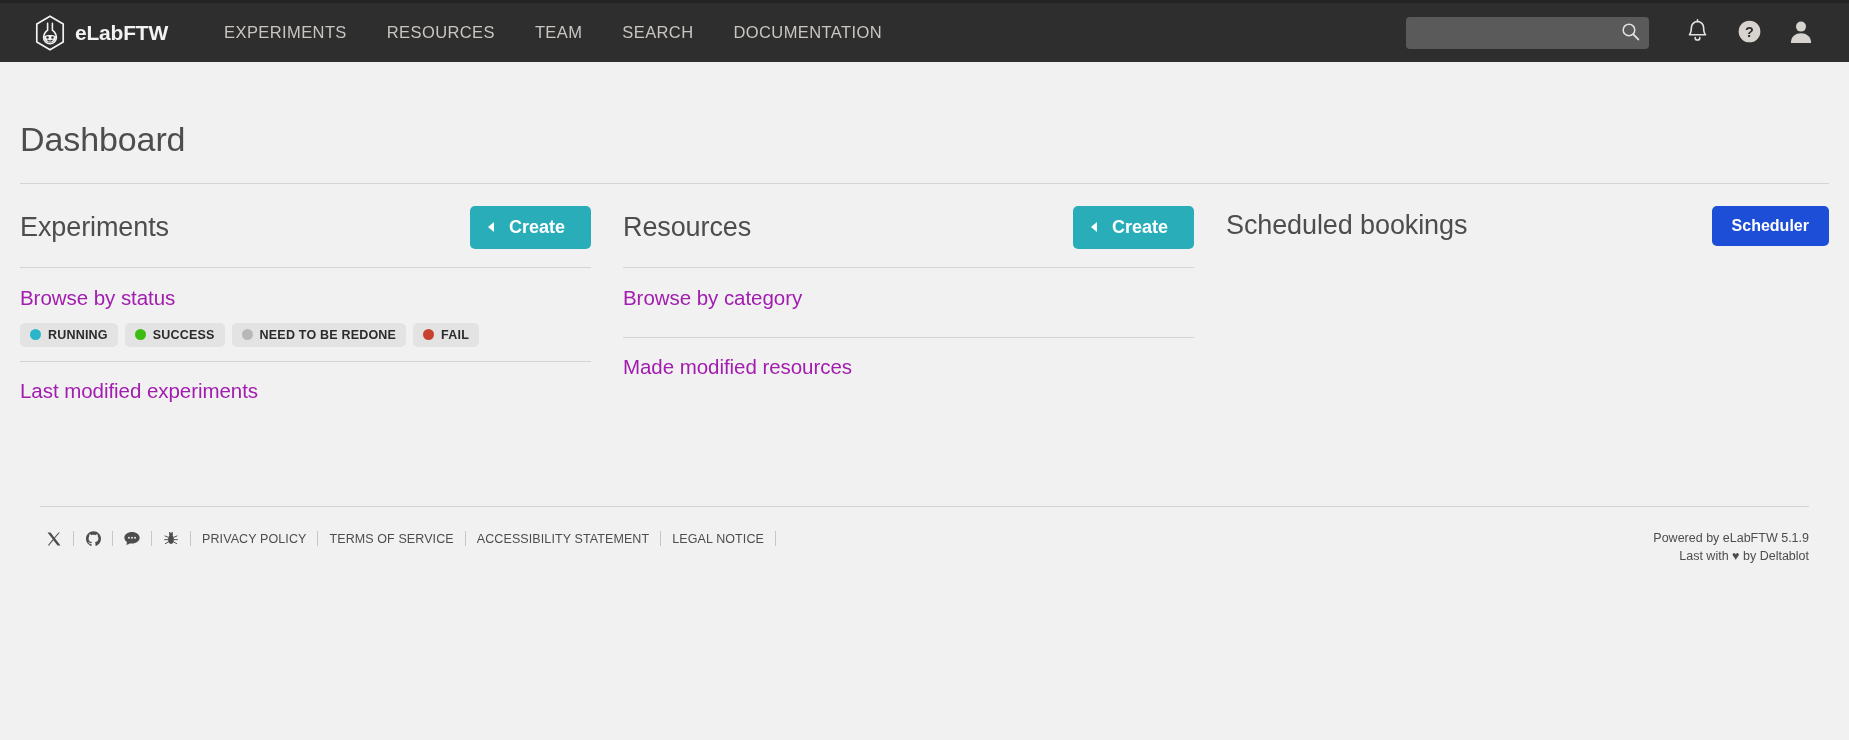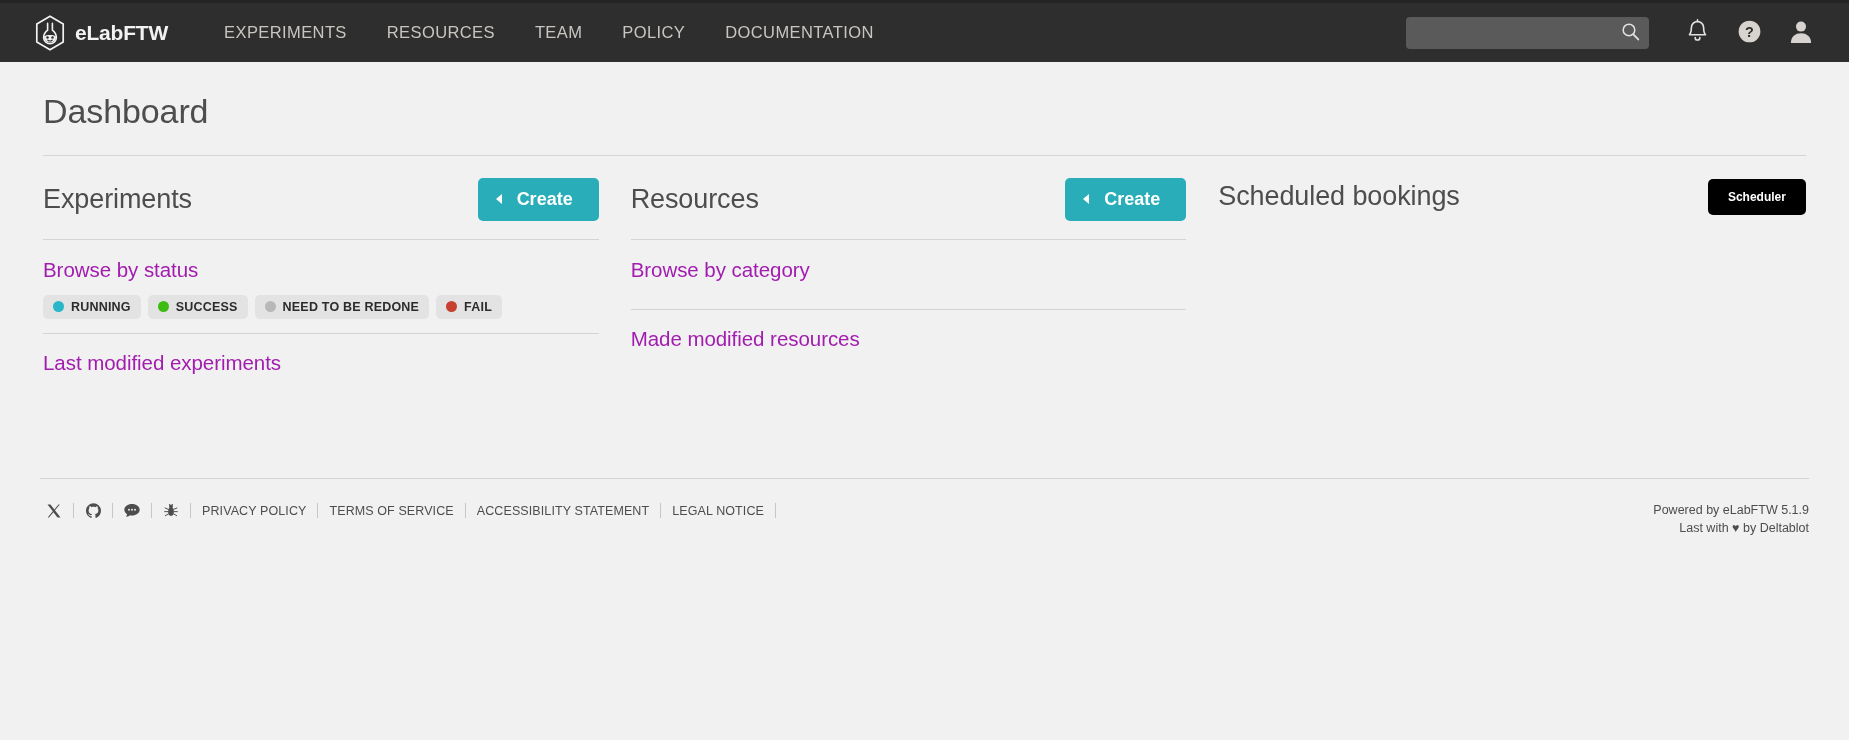--- a/index.html
+++ b/index.html
@@ -101,21 +101,22 @@
     width: 52px;
     height: 44px;
     display: flex;
     align-items: center;
     justify-content: center;
     padding: 0;
   }
 
   
   .container {
-    padding: 0 43px;
+    padding: 0 20px;
+    margin-top: 28px;
   }
 
   .page-head {
     padding-top: 28px;
   }
   .page-title {
     font-size: 34px;
     font-weight: normal;
     color: #4d4d4d;
     line-height: 1.25;
@@ -181,23 +182,23 @@
     gap: 15px;
   }
   .caret-left {
     width: 0; height: 0;
     border-top: 5px solid transparent;
     border-bottom: 5px solid transparent;
     border-right: 6px solid #ffffff;
     display: block;
   }
   .btn-scheduler {
-    background: #000000;
+    background: #1d4ed8;
     color: #ffffff;
-    font-size: 12px;
+    font-size: 16px;
     font-weight: bold;
     padding: 11px 20px;
   }
 
   .section-sep {
     border: none;
     border-top: 1px solid #d4d4d4;
     margin: 0;
   }
 
@@ -333,21 +334,21 @@
     <li>
       <a class="nav-link" href="#">EXPERIMENTS</a>
     </li>
     <li>
       <a class="nav-link" href="#">RESOURCES</a>
     </li>
     <li>
       <a class="nav-link" href="#">TEAM</a>
     </li>
     <li>
-      <a class="nav-link" href="#">POLICY</a>
+      <a class="nav-link" href="#">SEARCH</a>
     </li>
     <li>
       <a class="nav-link" href="#">DOCUMENTATION</a>
     </li>
   </ul>
 
   <div class="nav-right">
 
     <div class="search-wrap">
       <input class="search-input" type="text" placeholder="" style="">

